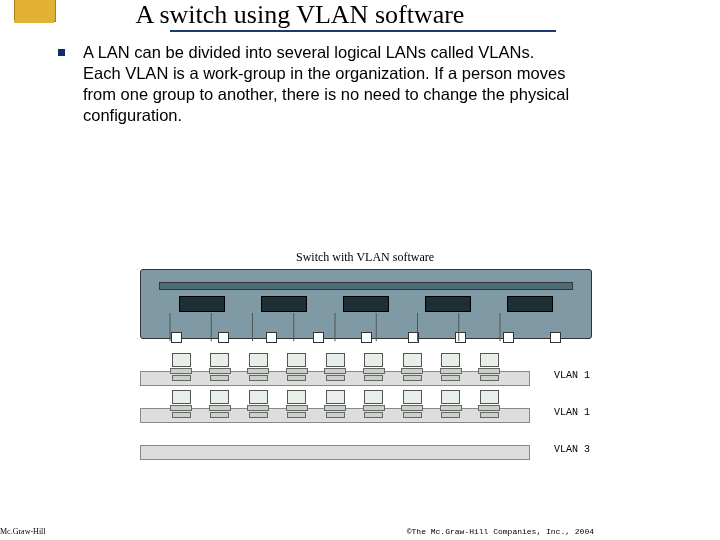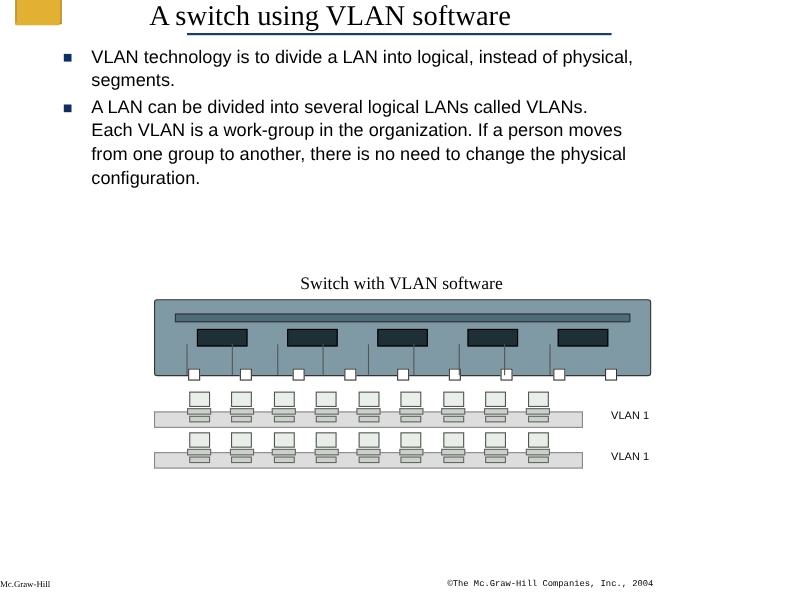--- a/index.html
+++ b/index.html
@@ -6,31 +6,31 @@
   .slide{position:relative;width:600px;height:540px}
   .gold-rect{position:absolute;left:14px;top:-4px;width:40px;height:24px;background:#e2b134;border:1px solid #a97f1e}
   .gold-line{position:absolute;left:14px;top:20px;width:40px;height:3px;background:#e2b134}
   .title{position:absolute;left:0;right:0;top:0;text-align:center;font-family:"Times New Roman",serif;font-size:26px;color:#000;padding-top:0}
   .title-underline{position:absolute;left:170px;top:30px;width:386px;height:2px;background:#1a3a73}
   .bullet-block{position:absolute;left:58px;top:42px;right:24px}
   .bullet-row{display:flex;align-items:flex-start;margin-bottom:4px}
   .bullet-sq{width:7px;height:7px;background:#0e2f63;margin-top:7px;margin-right:18px;flex:0 0 auto}
   .bullet-text{font-size:16.5px;color:#000;line-height:1.28}
   .figure{position:absolute;left:140px;top:250px;width:450px;font-family:"Times New Roman",serif;font-size:11px;color:#000}
-  .fig-title{text-align:center;font-family:"Times New Roman",serif;font-size:16px;margin-bottom:4px}
+  .fig-title{text-align:center;font-family:"Times New Roman",serif;font-size:12px;margin-bottom:4px}
   .switch-box{position:relative;width:100%;height:68px;background:#7f9aa5;border:1px solid #333;border-radius:3px}
   .inner-bar{position:absolute;left:18px;right:18px;top:12px;height:6px;background:#4e6c78;border:1px solid #333}
   .slots{position:absolute;left:38px;right:38px;top:26px;height:14px;display:flex;justify-content:space-between}
   .slot{width:44px;height:14px;background:#1f2f36;border:1px solid #000}
   .ports{position:absolute;left:30px;right:30px;bottom:-5px;display:flex;justify-content:space-between}
   .port{width:9px;height:9px;background:#fff;border:1px solid #333}
   .lans{margin-top:14px}
   .lan-row{position:relative;height:32px;margin-bottom:5px}
   .lan-band{position:absolute;left:0;right:60px;top:18px;height:13px;background:#ddd;border:1px solid #888}
-  .lan-label{position:absolute;right:0;top:17px;font-size:10px;font-family:Liberation Sans, sans-serif}
+  .lan-label{position:absolute;right:0;top:17px;font-size:10px;font-family:Liberation Mono, monospace}
   .pc-row{position:absolute;left:30px;right:90px;top:0;height:31px;display:flex;justify-content:space-between}
   .pc{position:relative;width:22px}
   .monitor{width:17px;height:12px;background:#e8efe8;border:1px solid #555;margin:0 auto}
   .base{width:20px;height:4px;background:#c9d1c9;border:1px solid #666;margin:1px auto 0}
   .kb{width:17px;height:4px;background:#c9d1c9;border:1px solid #666;margin:1px auto 0}
   .cables{position:absolute;left:30px;right:90px;top:63px;height:188px;pointer-events:none}
   .cables svg{width:100%;height:100%;overflow:visible}
   .footer-l{position:absolute;left:0;bottom:4px;font-size:8px;font-family:"Times New Roman",serif}
   .footer-r{position:absolute;right:6px;bottom:4px;font-size:8px;font-family:Liberation Mono, monospace}
 </style>
@@ -38,24 +38,20 @@
 <body>
 
 <div class="slide">
   <div class="gold-rect"></div>
   <div class="gold-line"></div>
 
   <div class="title">A switch using VLAN software</div>
   <div class="title-underline"></div>
 
   <div class="bullet-block">
-    <div class="bullet-row">
-      <div class="bullet-sq"></div>
-      <div class="bullet-text">VLAN technology is to divide a LAN into logical, instead of physical, segments.</div>
-    </div>
     <div class="bullet-row">
       <div class="bullet-sq"></div>
       <div class="bullet-text">A LAN can be divided into several logical LANs called VLANs. Each VLAN is a work-group in the organization. If a person moves from one group to another, there is no need to change the physical configuration.</div>
     </div>
   </div>
 
   <div class="figure">
     <div class="fig-title">Switch with VLAN software</div>
     <div class="switch-box">
       <div class="inner-bar"></div>
@@ -187,18 +183,22 @@
               <div class="base"></div>
               <div class="kb"></div>
             </div>
             <div class="pc">
               <div class="monitor"></div>
               <div class="base"></div>
               <div class="kb"></div>
             </div>
           </div>
         </div>
+        <div class="lan-row">
+          <div class="lan-band"></div>
+          <div class="lan-label">VLAN 3</div>
+        </div>
       </div>
   </div>
 
   <div class="footer-l">Mc.Graw-Hill</div>
   <div class="footer-r">©The Mc.Graw-Hill Companies, Inc., 2004</div>
 </div>
 
 </body></html>

